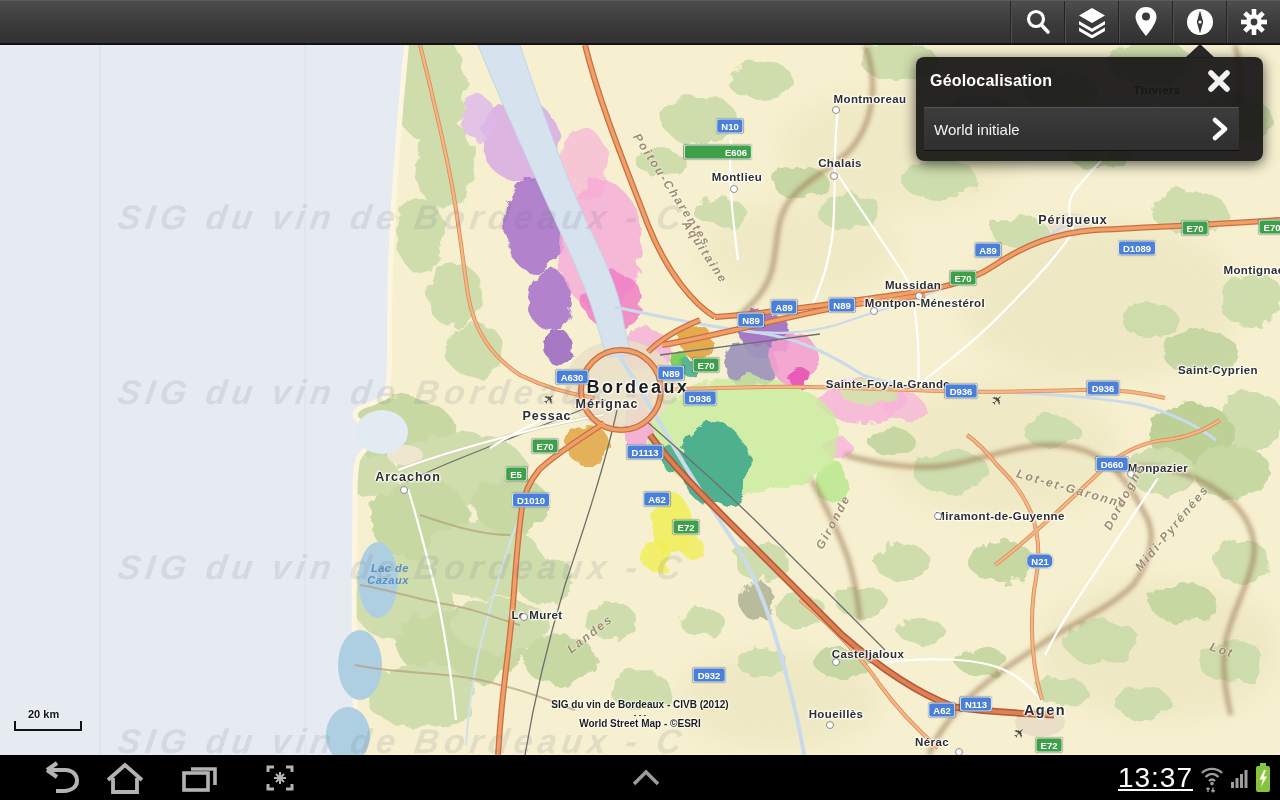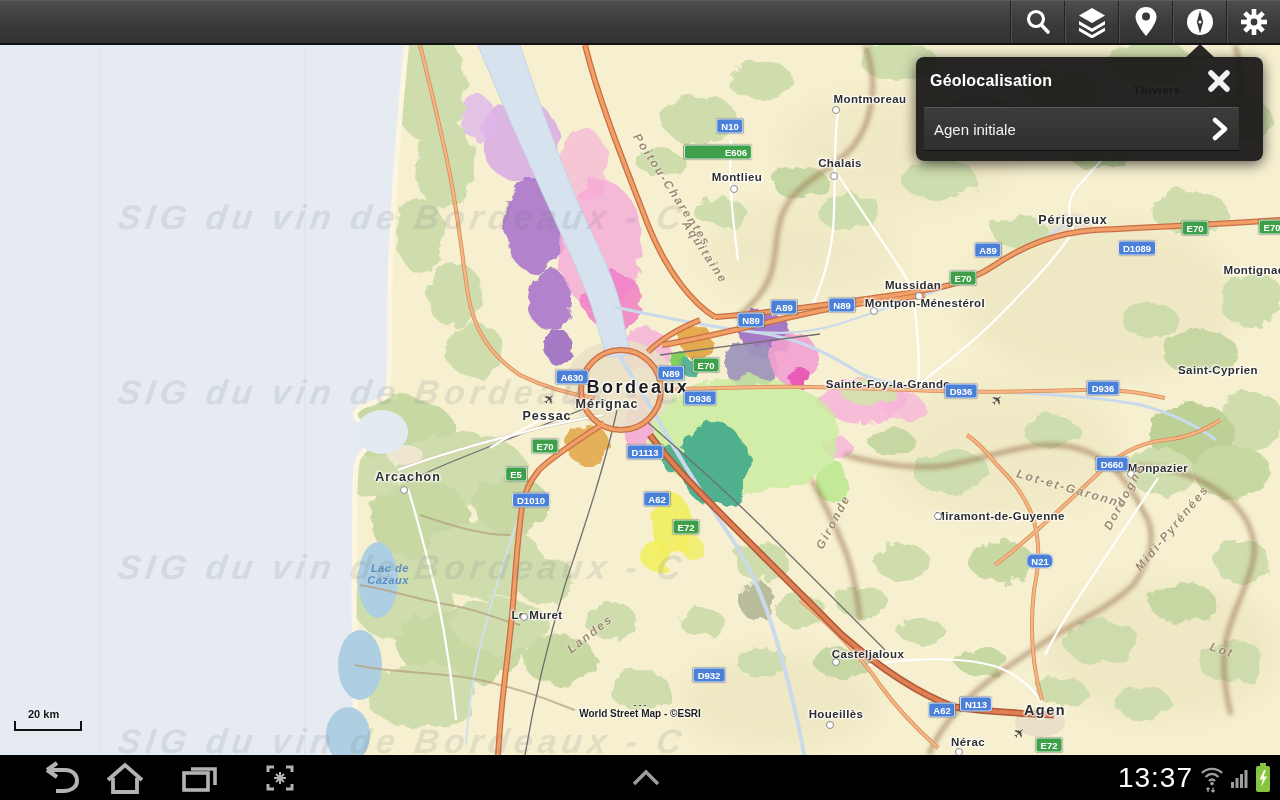--- a/index.html
+++ b/index.html
@@ -65,21 +65,21 @@
   .popup-row span{color:#f2f2f2;font-size:15px;}
   
   #navbar{position:absolute;left:0;top:755px;width:1280px;height:45px;background:#000;z-index:60;
     display:flex;align-items:center;}
   .nav-btn{height:100%;display:flex;align-items:center;justify-content:center;cursor:pointer;}
   #nav-back{width:70px;margin-left:20px;}  #nav-home{width:70px;}
   #nav-recents{width:80px;} #nav-shot{width:80px;}
   #nav-chevron{position:absolute;left:618px;top:0;width:56px;height:45px;display:flex;
     align-items:center;justify-content:center;cursor:pointer;}
   #status{position:absolute;right:8px;top:0;height:45px;display:flex;align-items:center;gap:5px;}
-  #clock{color:#fdfdfd;font-size:28px;letter-spacing:1px;font-family:"Liberation Sans",sans-serif;}
+  #clock{color:#fdfdfd;font-size:28px;letter-spacing:1px;font-family:"Liberation Sans",sans-serif;text-decoration:underline;}
 </style>
 </head>
 <body>
 
 <div id="map-viewport">
 <svg id="map-svg" width="1280" height="800" viewBox="0 0 1280 800" xmlns="http://www.w3.org/2000/svg">
   <defs>
     <filter id="rough" x="-20%" y="-20%" width="140%" height="140%">
       <feTurbulence type="fractalNoise" baseFrequency="0.055" numOctaves="3" result="n"></feTurbulence>
       <feDisplacementMap in="SourceGraphic" in2="n" scale="16"></feDisplacementMap>
@@ -321,21 +321,21 @@
       <span class="towndot" style="left: 524px; top: 617px;"></span>
       <span class="city " style="left: 1000px; top: 516px;">Miramont-de-Guyenne</span>
       <span class="towndot" style="left: 938px; top: 516px;"></span>
       <span class="city " style="left: 1158px; top: 468px;">Monpazier</span>
       <span class="towndot" style="left: 1131px; top: 474px;"></span>
       <span class="city " style="left: 868px; top: 654px;">Casteljaloux</span>
       <span class="towndot" style="left: 836px; top: 662px;"></span>
       <span class="city " style="left: 836px; top: 714px;">Houeillès</span>
       <span class="towndot" style="left: 830px; top: 725px;"></span>
       <span class="city agen" style="left: 1045px; top: 710px;">Agen</span>
-      <span class="city " style="left: 968px; top: 742px;">Nérac</span>
+      <span class="city " style="left: 932px; top: 742px;">Nérac</span>
       <span class="towndot" style="left: 959px; top: 752px;"></span>
       <span class="badge blue" style="left: 730px; top: 126px;">N10</span>
       <span class="badge green" style="left: 718px; top: 152px; padding-left: 40px;">E606</span>
       <span class="badge blue" style="left: 784px; top: 307px;">A89</span>
       <span class="badge blue" style="left: 751px; top: 320px;">N89</span>
       <span class="badge blue" style="left: 842px; top: 305px;">N89</span>
       <span class="badge green" style="left: 963px; top: 278px;">E70</span>
       <span class="badge blue" style="left: 988px; top: 250px;">A89</span>
       <span class="badge blue" style="left: 1137px; top: 248px;">D1089</span>
       <span class="badge green" style="left: 1195px; top: 228px;">E70</span>
@@ -376,37 +376,38 @@
       <span class="plane" style="left: 997px; top: 400px;">✈</span>
       <span class="plane" style="left: 1019px; top: 733px;">✈</span>
     </div>
 
   <div id="scalebox">
     <div id="scale-label">20 km</div>
     <div id="scale-bracket"></div>
   </div>
 
   <div id="attribution">
+    <div>SIG du vin de Bordeaux - CIVB (2012)</div>
     <div class="dashes">- - -</div>
     <div>World Street Map - ©ESRI</div>
   </div>
 </div>
 
 <div id="popup">
   <div id="popup-caret"></div>
   <div class="popup-header">
     <span class="popup-title">Géolocalisation</span>
     <button class="popup-close">
       <svg width="24" height="24" viewBox="0 0 24 24">
           <path d="M4,4 L20,20 M20,4 L4,20" stroke="#f2f2f2" stroke-width="5.5" stroke-linecap="round"></path>
         </svg>
     </button>
   </div>
   <div class="popup-row">
-    <span>Agen initiale</span>
+    <span>World initiale</span>
     <svg width="18" height="24" viewBox="0 0 18 24">
         <path d="M4,3 L14,12 L4,21" fill="none" stroke="#fff" stroke-width="4.5" stroke-linecap="round" stroke-linejoin="round"></path>
       </svg>
   </div>
 </div>
 
 <div id="topbar">
   <div class="tb-btn">
     <svg width="30" height="30" viewBox="0 0 30 30">
       <circle cx="13" cy="12" r="7.5" fill="none" stroke="#fff" stroke-width="3.2"></circle>

